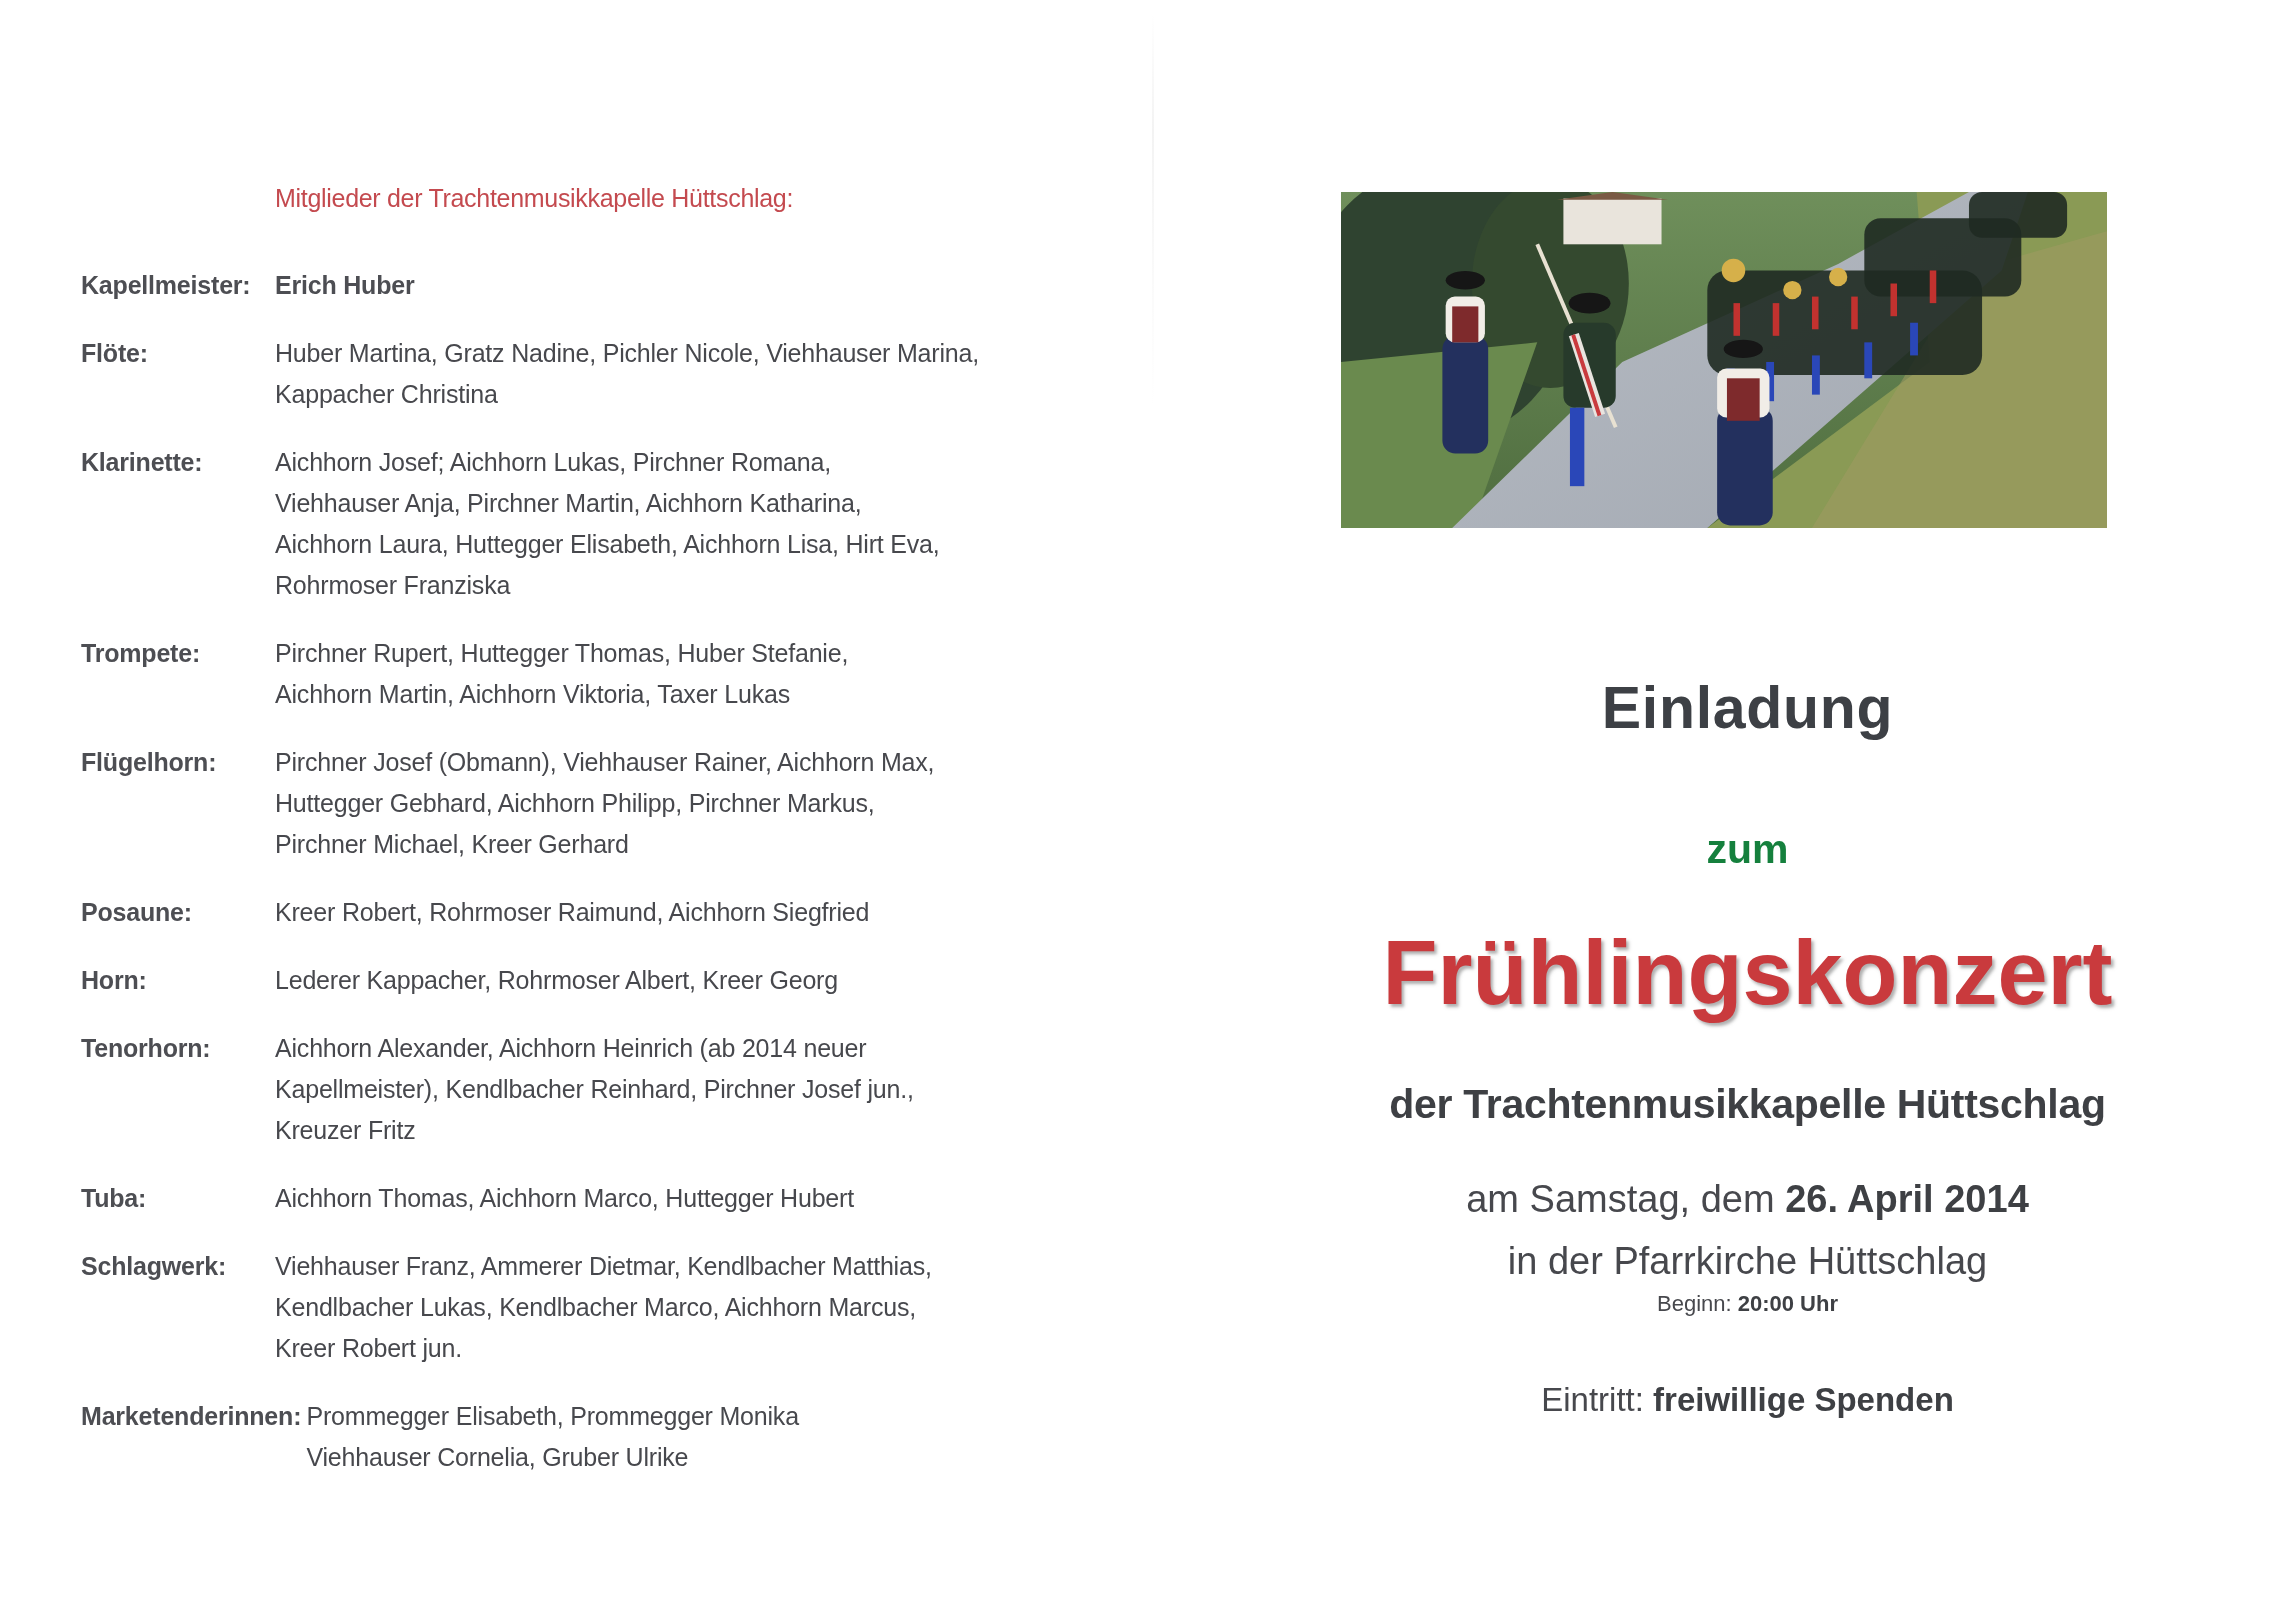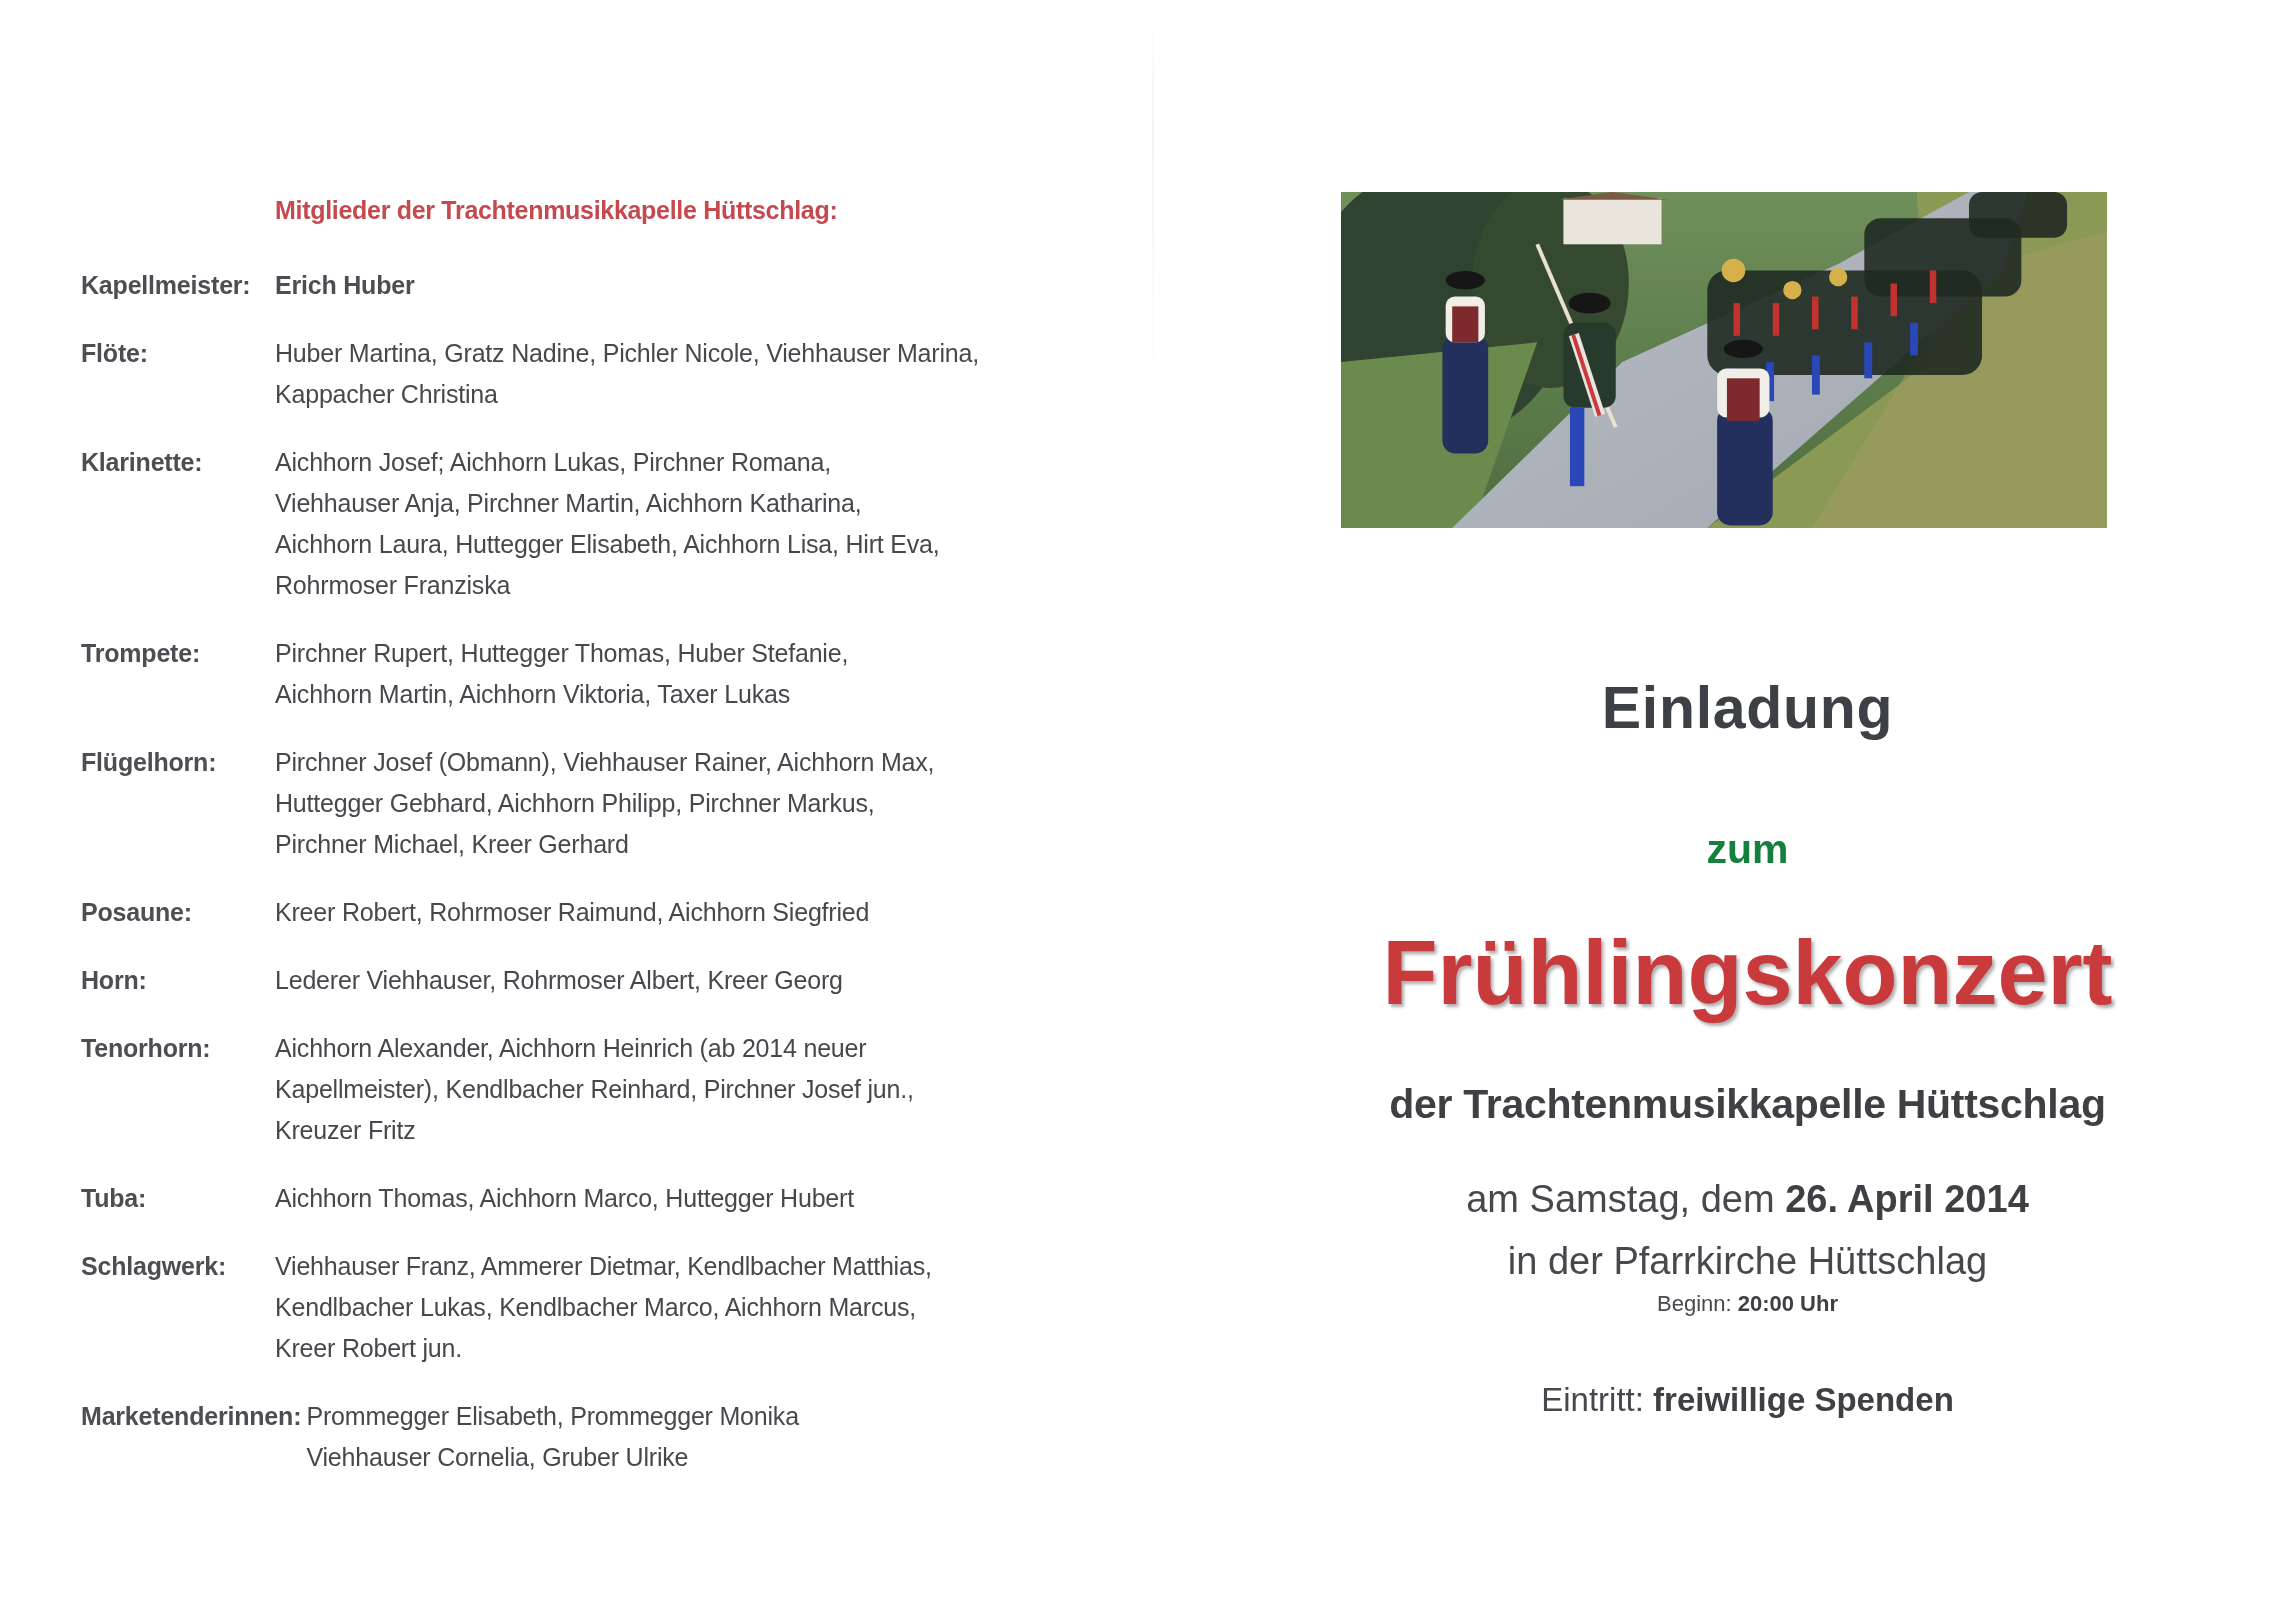--- a/index.html
+++ b/index.html
@@ -10,23 +10,23 @@
     font-family: "DejaVu Sans", "Liberation Sans", sans-serif;
     color: #47484d;
   }
   .fold {
     position: absolute; left: 1152px; top: 13px;
     width: 2px; height: 393px;
     background: linear-gradient(to bottom, rgba(230,230,230,0) 0%, rgba(235,235,235,0.6) 30%, rgba(240,240,240,0.3) 70%, rgba(240,240,240,0) 100%);
   }
   
   .members-heading {
-    position: absolute; left: 275px; top: 196px;
+    position: absolute; left: 275px; top: 184px;
     font-family: "Liberation Sans", sans-serif;
-    font-weight: bold; font-size: 25px;
+    font-weight: normal; font-size: 25px;
     letter-spacing: -0.3px;
     color: #c44a4f;
     white-space: nowrap;
   }
   .members {
     position: absolute; left: 81px; top: 265px; width: 1021px;
     font-family: "Liberation Sans", sans-serif;
     font-size: 25px; line-height: 41px;
     letter-spacing: -0.2px;
   }
@@ -103,21 +103,21 @@
     <span class="value">Pirchner Josef (Obmann), Viehhauser Rainer, Aichhorn Max,
 Huttegger Gebhard, Aichhorn Philipp, Pirchner Markus,
 Pirchner Michael, Kreer Gerhard</span>
   </div>
   <div class="row">
     <span class="label">Posaune:</span>
     <span class="value">Kreer Robert, Rohrmoser Raimund, Aichhorn Siegfried</span>
   </div>
   <div class="row">
     <span class="label">Horn:</span>
-    <span class="value">Lederer Viehhauser,  Rohrmoser Albert, Kreer Georg</span>
+    <span class="value">Lederer Kappacher,  Rohrmoser Albert, Kreer Georg</span>
   </div>
   <div class="row">
     <span class="label">Tenorhorn:</span>
     <span class="value">Aichhorn Alexander, Aichhorn Heinrich (ab 2014 neuer
 Kapellmeister), Kendlbacher Reinhard, Pirchner Josef jun.,
 Kreuzer Fritz</span>
   </div>
   <div class="row">
     <span class="label">Tuba:</span>
     <span class="value">Aichhorn Thomas, Aichhorn Marco, Huttegger Hubert</span>

